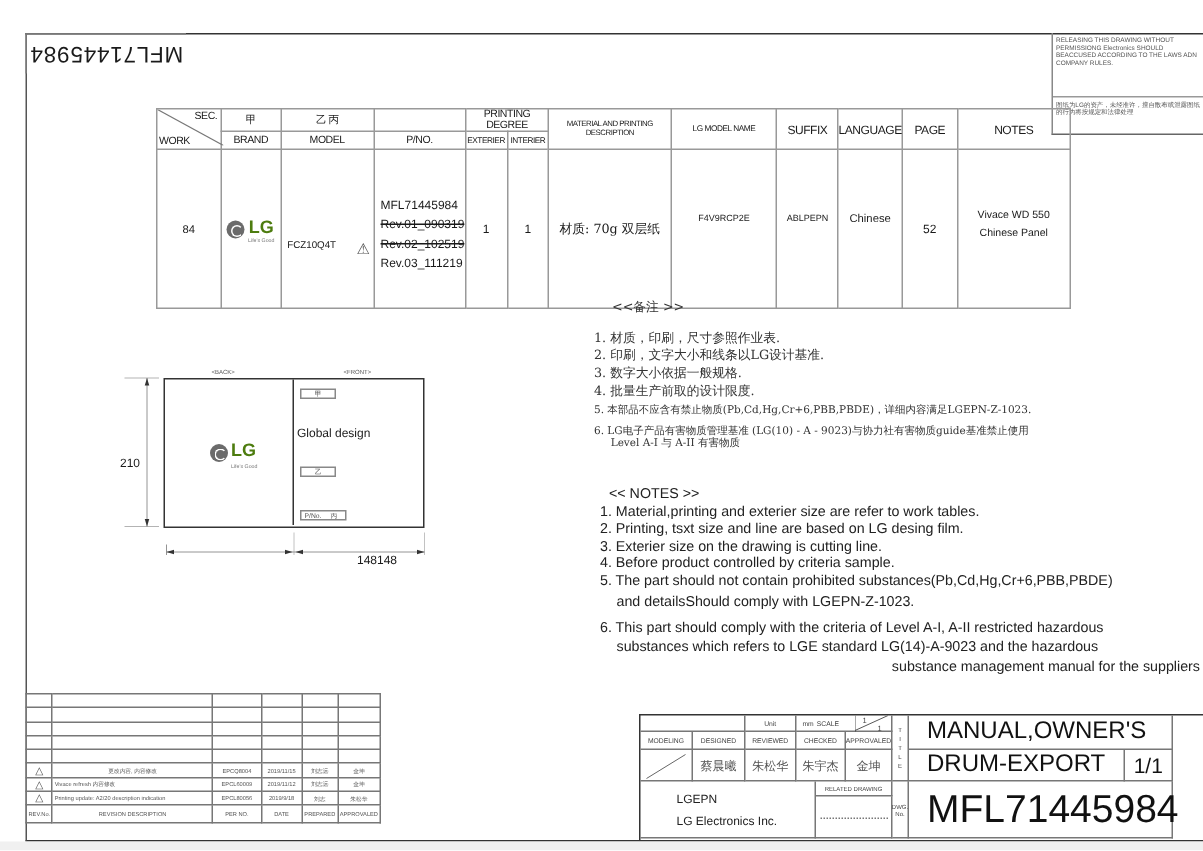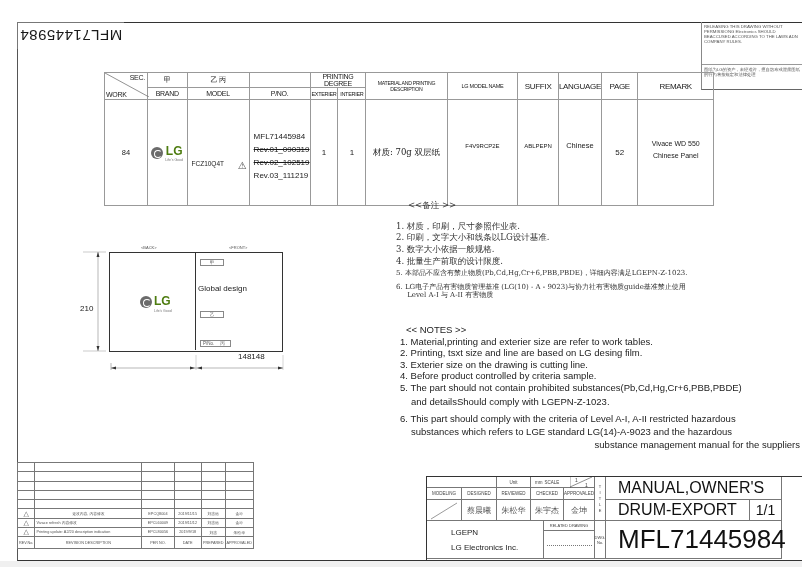--- a/index.html
+++ b/index.html
@@ -90,21 +90,21 @@
     </td>
     <td class="hdr">甲</td>
     <td class="hdr">乙 丙</td>
     <td rowspan="1" class="hdr"></td>
     <td colspan="2" class="hdr">PRINTING DEGREE</td>
     <td rowspan="2" class="hdr" style="font-size:5.2px;">MATERIAL AND PRINTING DESCRIPTION</td>
     <td rowspan="2" class="hdr" style="font-size:5.5px;">LG MODEL NAME</td>
     <td rowspan="2" class="hdr" style="font-size:8px;">SUFFIX</td>
     <td rowspan="2" class="hdr" style="font-size:8px;">LANGUAGE</td>
     <td rowspan="2" class="hdr" style="font-size:8px;">PAGE</td>
-    <td rowspan="2" class="hdr" style="font-size:8px;">REMARK</td>
+    <td rowspan="2" class="hdr" style="font-size:8px;">NOTES</td>
   </tr>
   <tr class="h2">
     <td class="hdr">BRAND</td>
     <td class="hdr">MODEL</td>
     <td class="hdr">P/NO.</td>
     <td class="hdr" style="font-size:5.5px;">EXTERIER</td>
     <td class="hdr" style="font-size:5.5px;">INTERIER</td>
   </tr>
   <tr class="body-row">
     <td>84</td>
@@ -196,21 +196,21 @@
   <line x1="31" y1="113" x2="31" y2="125" stroke="#888" stroke-width="0.6"></line>
   <line x1="116" y1="105" x2="116" y2="125" stroke="#bbb" stroke-width="0.6"></line>
   <line x1="203" y1="105" x2="203" y2="125" stroke="#bbb" stroke-width="0.6"></line>
   <line x1="31" y1="118" x2="203" y2="118" stroke="#888" stroke-width="0.6"></line>
   <polygon points="31,118 36,116.5 36,119.5" fill="#333"></polygon>
   <polygon points="115,118 110,116.5 110,119.5" fill="#333"></polygon>
   <polygon points="117,118 122,116.5 122,119.5" fill="#333"></polygon>
   <polygon points="203,118 198,116.5 198,119.5" fill="#333"></polygon>
 </svg>
 <div class="abs" style="left:80px;top:304px;font-size:8px;">210</div>
-<div class="abs" style="left:238px;top:352px;font-size:8px;">148148</div>
+<div class="abs" style="left:238px;top:369px;font-size:8px;">148148</div>
 
 <table class="abs rev-table">
   <colgroup>
       <col style="width:16px">
       <col style="width:115px">
       <col style="width:33px">
       <col style="width:28px">
       <col style="width:20px">
       <col style="width:25px">
     </colgroup>

